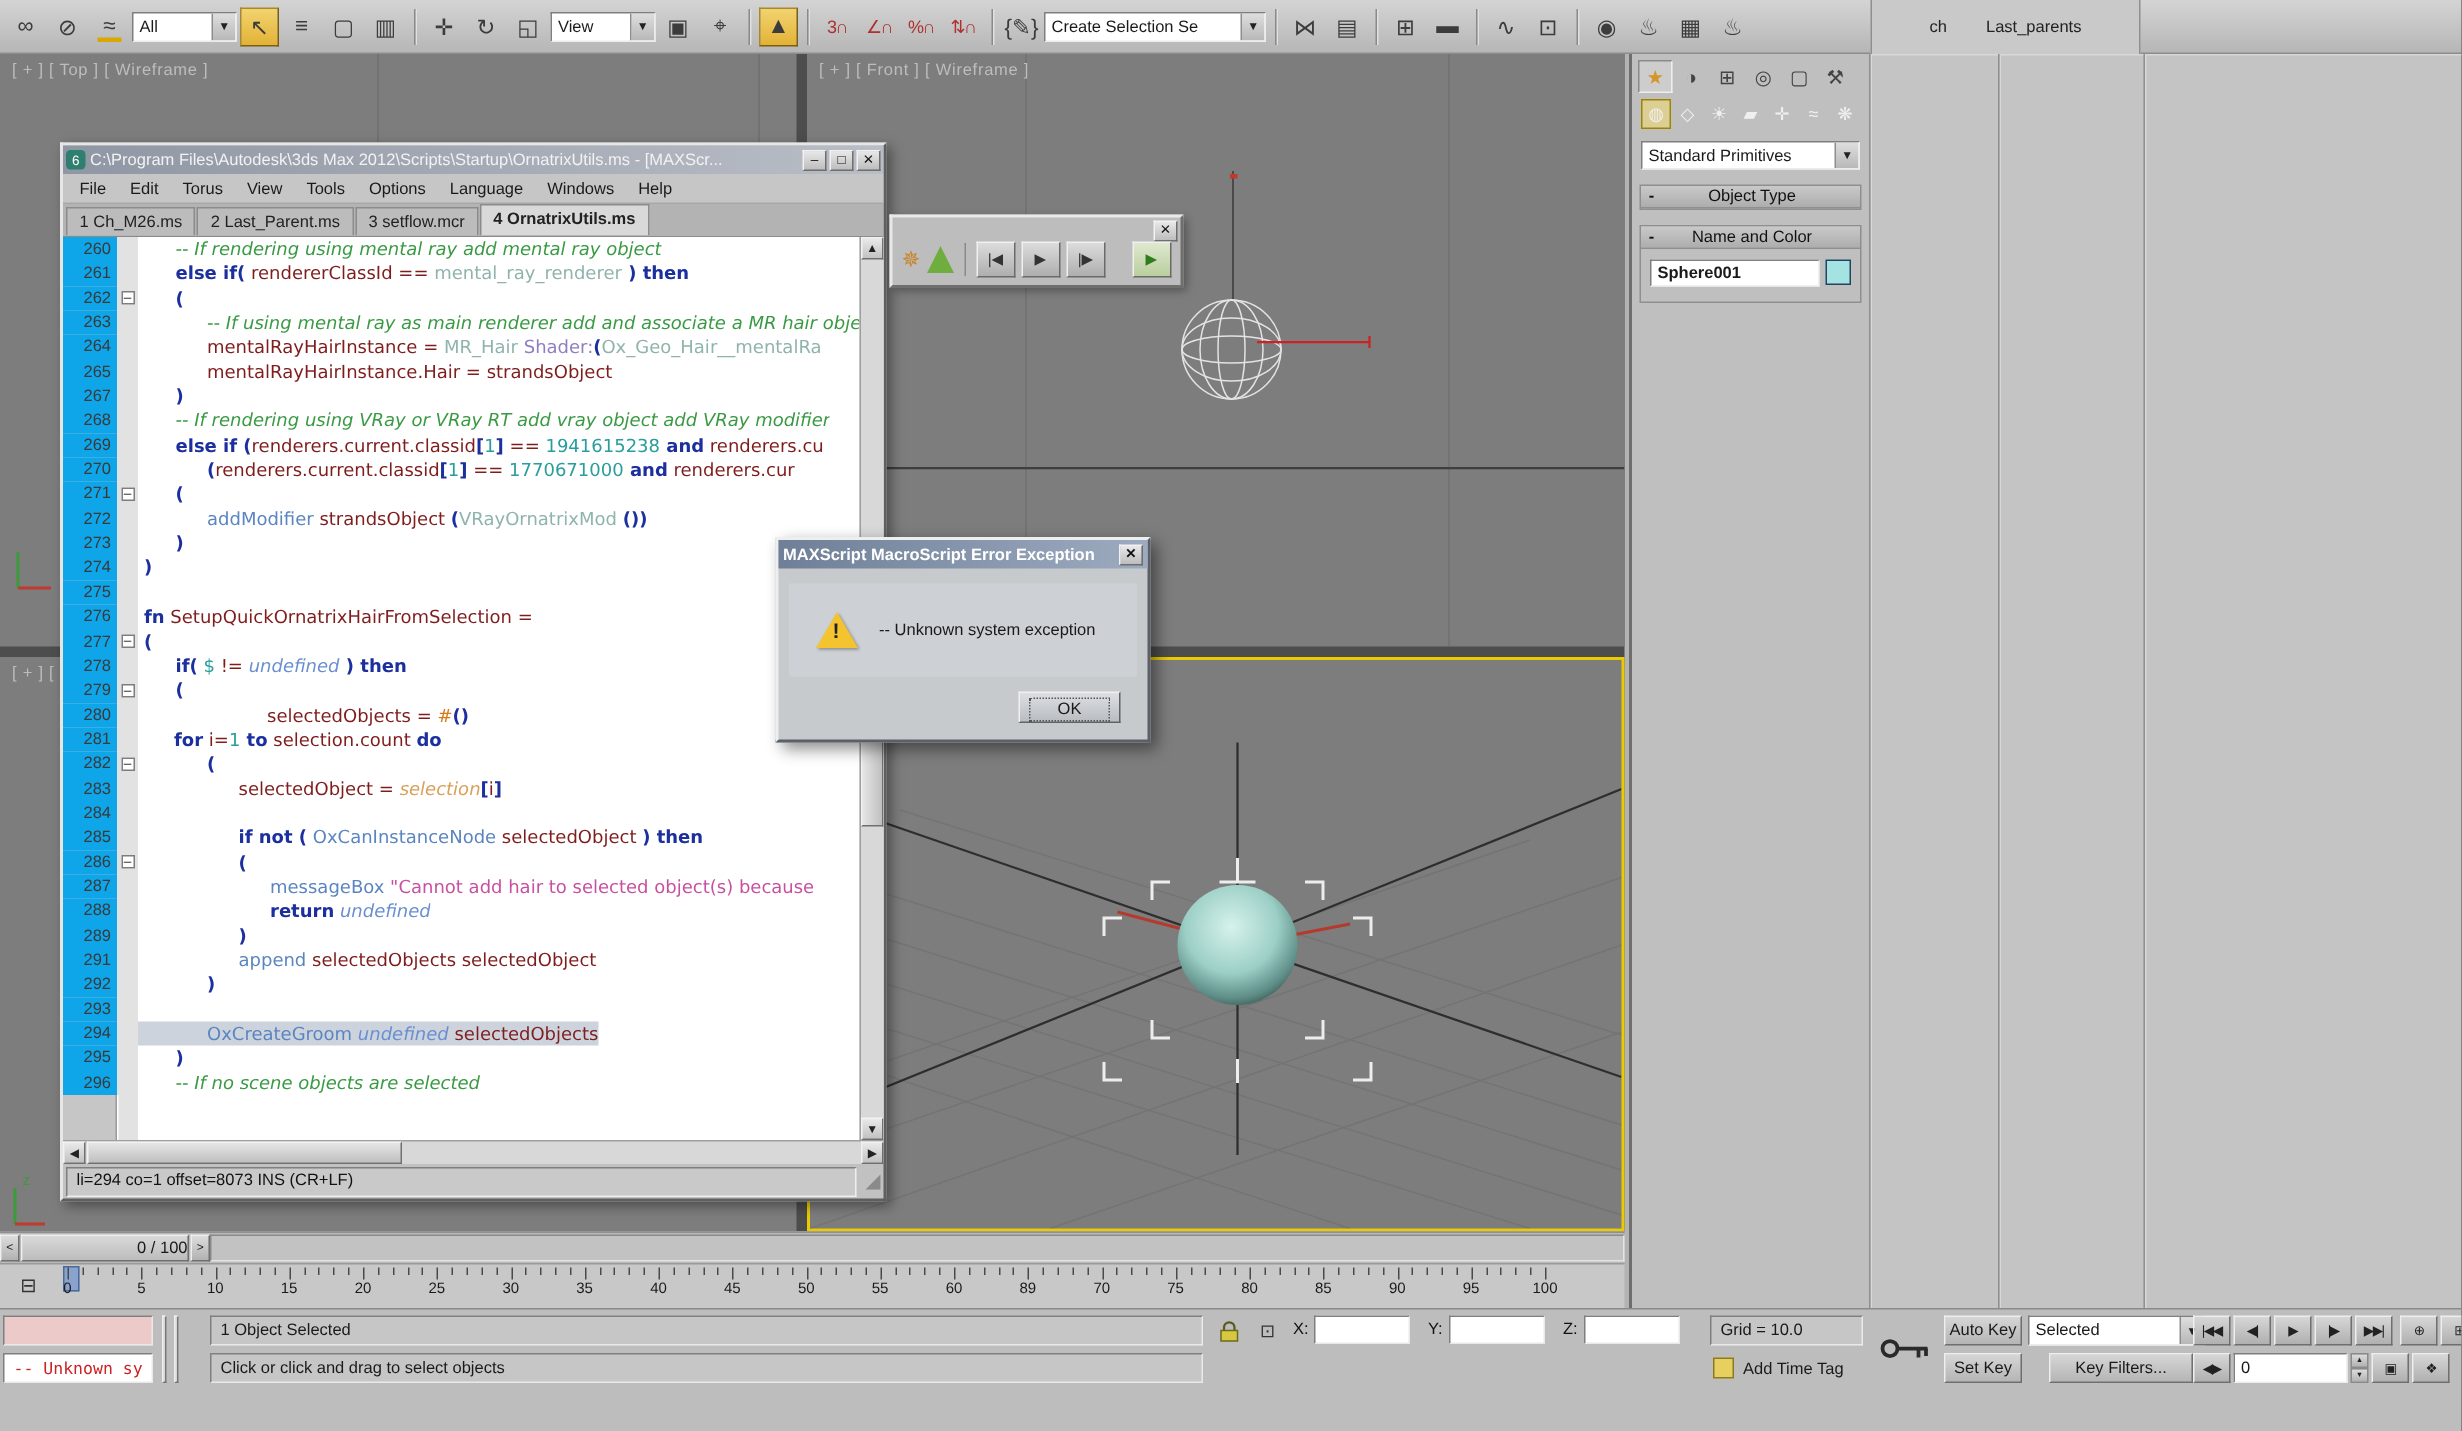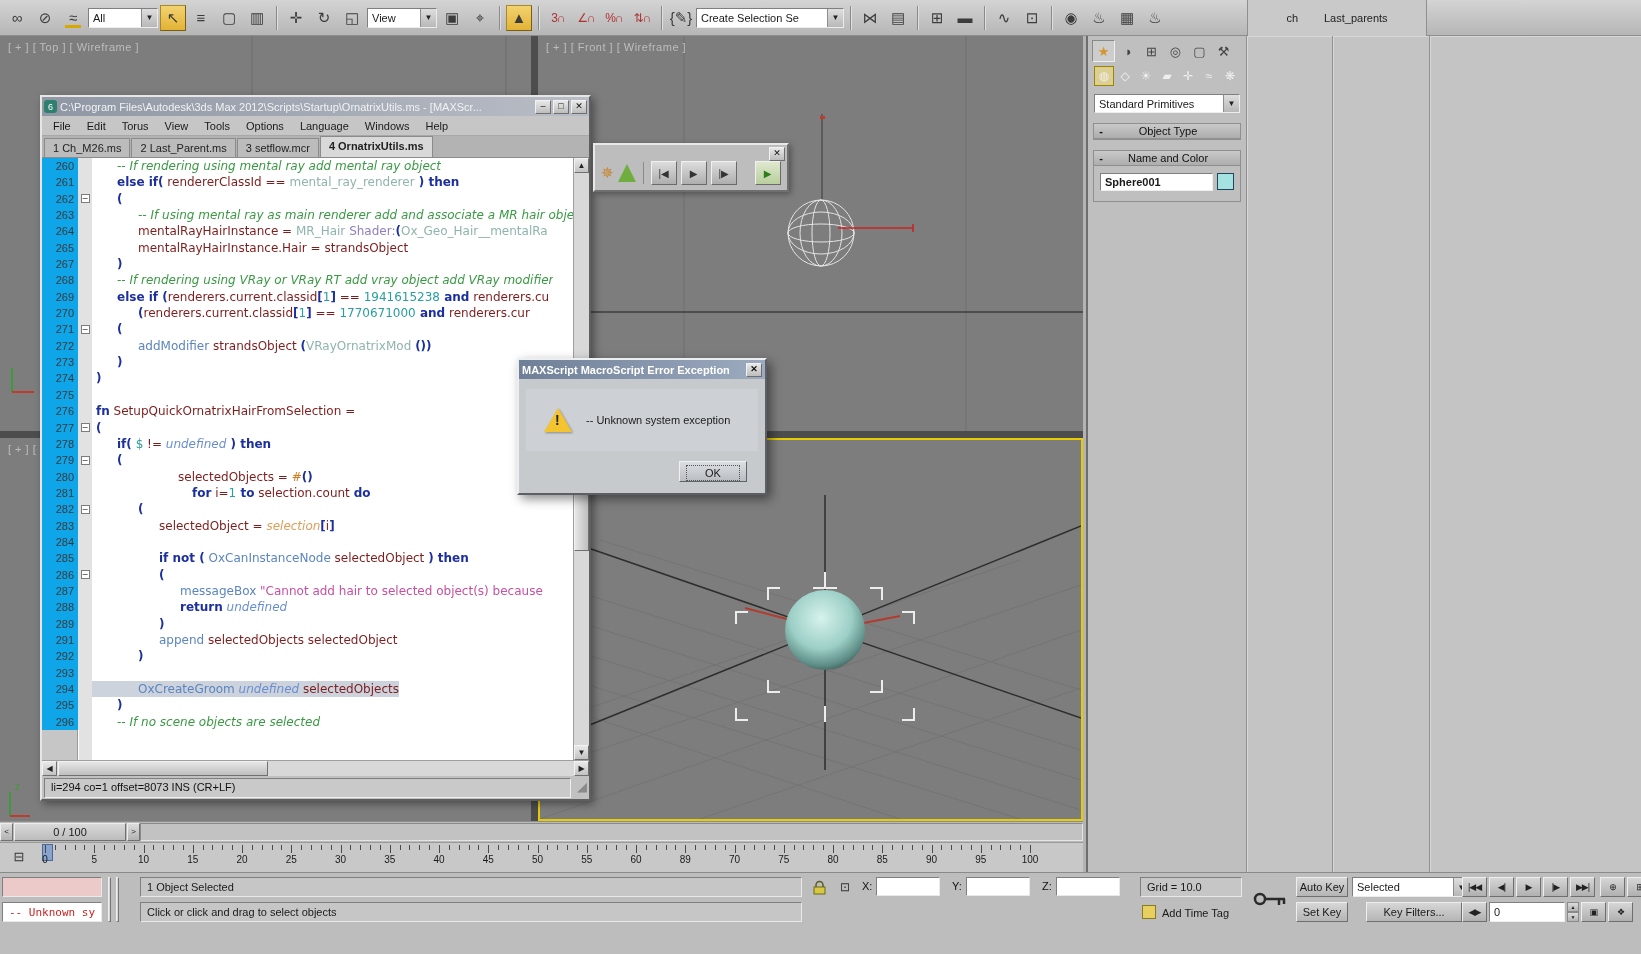--- a/index.html
+++ b/index.html
@@ -129,21 +129,21 @@
   #name-field{flex:1;height:18px;background:#fff;border:1px solid;border-color:#7f7f7f #eee #eee #7f7f7f;
           padding:2px 4px;font-size:11px;}
   #color-swatch{width:17px;height:17px;background:#a5e2e2;border:1px solid #23435f;}
   .rpanel{background:#c4c4c4;border-left:1px solid #909090;box-shadow:inset 1px 1px 0 #d8d8d8;}
   
   #timeslider{left:0;top:821px;width:1083px;height:21px;background:#b9b9b9;border-top:1px solid #8f8f8f;
           display:flex;align-items:center;}
   #ts-prev,#ts-next{width:13px;height:18px;background:linear-gradient(#dcdcdc,#b2b2b2);border:1px solid;
           border-color:#eee #707070 #707070 #eee;font-size:8px;text-align:center;line-height:16px;}
   #ts-val{width:112px;height:18px;background:linear-gradient(#d9d9d9,#bcbcbc);border:1px solid;
-          border-color:#eee #707070 #707070 #eee;text-align:center;line-height:16px;font-size:11px;margin:0 1px;}
+          border-color:#eee #707070 #707070 #eee;text-align:right;line-height:16px;font-size:11px;margin:0 1px;}
   #ts-track{flex:1;height:18px;background:#c2c2c2;border:1px solid;border-color:#8a8a8a #e4e4e4 #e4e4e4 #8a8a8a;}
   #trackbar{left:0;top:842px;width:1083px;height:30px;background:#c8c8c8;border-top:1px solid #9a9a9a;}
   #tb-icon{position:absolute;left:6px;top:4px;width:26px;height:20px;color:#333;font-size:13px;
           text-align:center;line-height:20px;}
   #ruler{position:absolute;left:45px;top:0;width:1010px;height:30px;}
   .tick{position:absolute;top:2px;width:1px;height:5px;background:#4a4a4a;}
   .tick.big{height:8px;}
   .tlabel{position:absolute;top:11px;font-size:10px;color:#1a1a1a;transform:translateX(-50%);}
   #curframe{position:absolute;left:-3px;top:1px;width:11px;height:17px;background:#8aa3cc;
           border:1px solid #4a6a9a;}
@@ -418,21 +418,21 @@
           <div class="ln-row"><span class="ln-num">271</span><span class="ln-fold"><span class="foldbox">−</span></span><span class="code" style="padding-left: 25px;"><span class="tk-k">(</span></span></div>
           <div class="ln-row"><span class="ln-num">272</span><span class="ln-fold"></span><span class="code" style="padding-left: 46px;"><span class="tk-f">addModifier</span><span class="tk-t"> strandsObject </span><span class="tk-k">(</span><span class="tk-g">VRayOrnatrixMod</span><span class="tk-t"> </span><span class="tk-k">())</span></span></div>
           <div class="ln-row"><span class="ln-num">273</span><span class="ln-fold"></span><span class="code" style="padding-left: 25px;"><span class="tk-k">)</span></span></div>
           <div class="ln-row"><span class="ln-num">274</span><span class="ln-fold"></span><span class="code" style="padding-left: 4px;"><span class="tk-k">)</span></span></div>
           <div class="ln-row"><span class="ln-num">275</span><span class="ln-fold"></span><span class="code" style="padding-left: 4px;"></span></div>
           <div class="ln-row"><span class="ln-num">276</span><span class="ln-fold"></span><span class="code" style="padding-left: 4px;"><span class="tk-k">fn</span><span class="tk-t"> SetupQuickOrnatrixHairFromSelection =</span></span></div>
           <div class="ln-row"><span class="ln-num">277</span><span class="ln-fold"><span class="foldbox">−</span></span><span class="code" style="padding-left: 4px;"><span class="tk-k">(</span></span></div>
           <div class="ln-row"><span class="ln-num">278</span><span class="ln-fold"></span><span class="code" style="padding-left: 25px;"><span class="tk-k">if(</span><span class="tk-n"> $</span><span class="tk-t"> != </span><span class="tk-u">undefined</span><span class="tk-k"> ) then</span></span></div>
           <div class="ln-row"><span class="ln-num">279</span><span class="ln-fold"><span class="foldbox">−</span></span><span class="code" style="padding-left: 25px;"><span class="tk-k">(</span></span></div>
           <div class="ln-row"><span class="ln-num">280</span><span class="ln-fold"></span><span class="code" style="padding-left: 46px; margin-left: 40px;"><span class="tk-t">selectedObjects = </span><span class="tk-h">#</span><span class="tk-k">()</span></span></div>
-          <div class="ln-row"><span class="ln-num">281</span><span class="ln-fold"></span><span class="code" style="padding-left: 64px; margin-left: 36px;"><span class="tk-k">for</span><span class="tk-t"> i=</span><span class="tk-n">1</span><span class="tk-k"> to</span><span class="tk-t"> selection.count </span><span class="tk-k">do</span></span></div>
+          <div class="ln-row"><span class="ln-num">281</span><span class="ln-fold"></span><span class="code" style="padding-left: 24px;"><span class="tk-k">for</span><span class="tk-t"> i=</span><span class="tk-n">1</span><span class="tk-k"> to</span><span class="tk-t"> selection.count </span><span class="tk-k">do</span></span></div>
           <div class="ln-row"><span class="ln-num">282</span><span class="ln-fold"><span class="foldbox">−</span></span><span class="code" style="padding-left: 46px;"><span class="tk-k">(</span></span></div>
           <div class="ln-row"><span class="ln-num">283</span><span class="ln-fold"></span><span class="code" style="padding-left: 67px;"><span class="tk-t">selectedObject = </span><span class="tk-o">selection</span><span class="tk-k">[</span><span class="tk-t">i</span><span class="tk-k">]</span></span></div>
           <div class="ln-row"><span class="ln-num">284</span><span class="ln-fold"></span><span class="code" style="padding-left: 4px;"></span></div>
           <div class="ln-row"><span class="ln-num">285</span><span class="ln-fold"></span><span class="code" style="padding-left: 67px;"><span class="tk-k">if not (</span><span class="tk-f"> OxCanInstanceNode</span><span class="tk-t"> selectedObject </span><span class="tk-k">) then</span></span></div>
           <div class="ln-row"><span class="ln-num">286</span><span class="ln-fold"><span class="foldbox">−</span></span><span class="code" style="padding-left: 67px;"><span class="tk-k">(</span></span></div>
           <div class="ln-row"><span class="ln-num">287</span><span class="ln-fold"></span><span class="code" style="padding-left: 88px;"><span class="tk-f">messageBox</span><span class="tk-t"> </span><span class="tk-s">"Cannot add hair to selected object(s) because</span></span></div>
           <div class="ln-row"><span class="ln-num">288</span><span class="ln-fold"></span><span class="code" style="padding-left: 88px;"><span class="tk-k">return</span><span class="tk-u"> undefined</span></span></div>
           <div class="ln-row"><span class="ln-num">289</span><span class="ln-fold"></span><span class="code" style="padding-left: 67px;"><span class="tk-k">)</span></span></div>
           <div class="ln-row"><span class="ln-num">291</span><span class="ln-fold"></span><span class="code" style="padding-left: 67px;"><span class="tk-f">append</span><span class="tk-t"> selectedObjects selectedObject</span></span></div>
           <div class="ln-row"><span class="ln-num">292</span><span class="ln-fold"></span><span class="code" style="padding-left: 46px;"><span class="tk-k">)</span></span></div>

